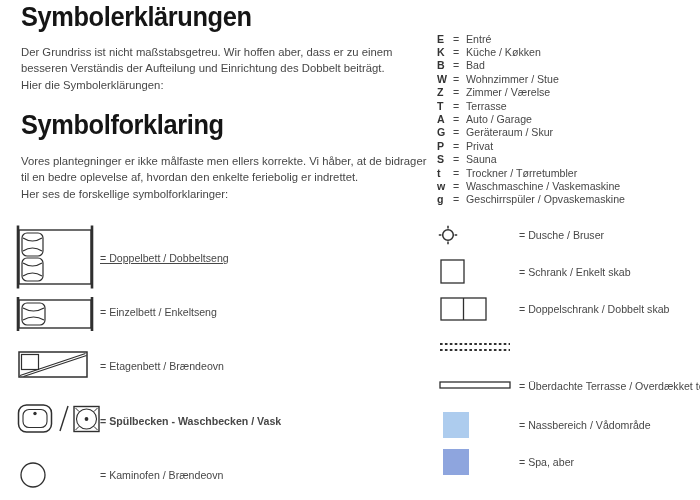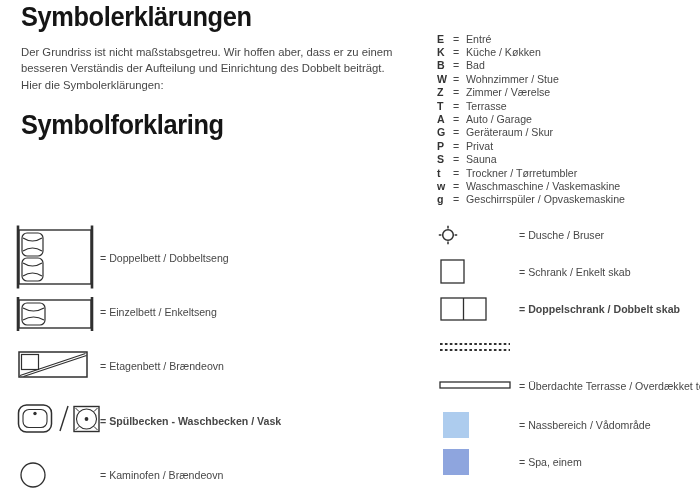--- a/index.html
+++ b/index.html
@@ -29,20 +29,25 @@
 <div class="page">
 
   <div class="abs h1" style="left:14px;top:2px;">Symbolerklärungen</div>
   <div class="abs para" style="left:14px;top:44px;">
     <div>Der Grundriss ist nicht maßstabsgetreu. Wir hoffen aber, dass er zu einem</div>
     <div>besseren Verständis der Aufteilung und Einrichtung des Dobbelt beiträgt.</div>
     <div>Hier die Symbolerklärungen:</div>
   </div>
 
   <div class="abs h1" style="left:14px;top:110px;">Symbolforklaring</div>
+  <div class="abs para" style="left:14px;top:153px;">
+    <div>Vores plantegninger er ikke målfaste men ellers korrekte. Vi håber, at de bidrager</div>
+    <div>til en bedre oplevelse af, hvordan den enkelte feriebolig er indrettet.</div>
+    <div>Her ses de forskellige symbolforklaringer:</div>
+  </div>
 
   <div class="abs" style="left:430px;top:32px;">
     <div class="code-row">
         <span class="code-letter">E</span>
         <span class="code-eq">=</span>
         <span class="code-def">Entré</span>
       </div>
     <div class="code-row">
         <span class="code-letter">K</span>
         <span class="code-eq">=</span>
@@ -111,21 +116,21 @@
       <line class="s" x1="77" y1="1.5" x2="77" y2="64.5" stroke-width="2.6"></line>
       <rect class="s" x="4" y="6" width="72" height="54" stroke-width="1.4"></rect>
       <rect class="s" x="7" y="9" width="21" height="23" rx="5" stroke-width="1.2"></rect>
       <path class="s" d="M 8,14 Q 17.5,20 27,14" stroke-width="1.1"></path>
       <path class="s" d="M 8,27 Q 17.5,21 27,27" stroke-width="1.1"></path>
       <rect class="s" x="7" y="34" width="21" height="23" rx="5" stroke-width="1.2"></rect>
       <path class="s" d="M 8,39 Q 17.5,45 27,39" stroke-width="1.1"></path>
       <path class="s" d="M 8,52 Q 17.5,46 27,52" stroke-width="1.1"></path>
     </svg>
   </div>
-  <div class="abs lbl" style="left:93px;top:252px;">= Doppelbett / Dobbeltseng</div>
+  <div class="abs lbl" style="left:93px;top:252px;text-decoration:underline;">= Doppelbett / Dobbeltseng</div>
 
   <div class="abs" style="left:8px;top:296px;">
     <svg class="sym" width="80" height="36" viewBox="0 0 80 36">
       <line class="s" x1="3" y1="1" x2="3" y2="35" stroke-width="2.6"></line>
       <line class="s" x1="77" y1="1" x2="77" y2="35" stroke-width="2.6"></line>
       <rect class="s" x="4" y="4" width="72" height="28" stroke-width="1.4"></rect>
       <rect class="s" x="7" y="7" width="23" height="22" rx="5" stroke-width="1.2"></rect>
       <path class="s" d="M 8,12 Q 18.5,18 29,12" stroke-width="1.1"></path>
       <path class="s" d="M 8,24 Q 18.5,18 29,24" stroke-width="1.1"></path>
     </svg>
@@ -183,35 +188,35 @@
     </svg>
   </div>
   <div class="abs lbl" style="left:512px;top:266px;">= Schrank / Enkelt skab</div>
 
   <div class="abs" style="left:433px;top:297px;">
     <svg class="sym" width="47" height="24" viewBox="0 0 47 24">
       <rect class="s" x="1" y="1" width="45" height="22" stroke-width="1.3"></rect>
       <line class="s" x1="23.5" y1="1" x2="23.5" y2="23" stroke-width="1.3"></line>
     </svg>
   </div>
-  <div class="abs lbl" style="left:512px;top:303px;font-weight:bold;">= Doppelschrank / Dobbelt skab</div>
+  <div class="abs lbl" style="left:512px;top:303px;">= Doppelschrank / Dobbelt skab</div>
 
   <div class="abs" style="left:432px;top:341px;">
     <svg class="sym" width="72" height="12" viewBox="0 0 72 12">
       <line class="s" x1="1" y1="3" x2="71" y2="3" stroke-width="2.2" stroke-dasharray="2.6 2.3"></line>
       <line class="s" x1="1" y1="9" x2="71" y2="9" stroke-width="2.2" stroke-dasharray="2.6 2.3"></line>
     </svg>
   </div>
 
   <div class="abs" style="left:432px;top:380px;">
     <svg class="sym" width="72" height="10" viewBox="0 0 72 10">
       <rect class="s" x="1" y="2" width="70" height="6" stroke-width="1.3"></rect>
     </svg>
   </div>
   <div class="abs lbl" style="left:512px;top:380px;">= Überdachte Terrasse / Overdækket terrasse</div>
 
   <div class="abs sq" style="left: 436px; top: 412px; background: rgb(173, 204, 238);"></div>
   <div class="abs lbl" style="left:512px;top:419px;">= Nassbereich / Vådområde</div>
 
   <div class="abs sq" style="left: 436px; top: 449px; background: rgb(142, 165, 222);"></div>
-  <div class="abs lbl" style="left:512px;top:456px;">= Spa, einem</div>
+  <div class="abs lbl" style="left:512px;top:456px;">= Spa, aber</div>
 
 </div>
 
 </body></html>

